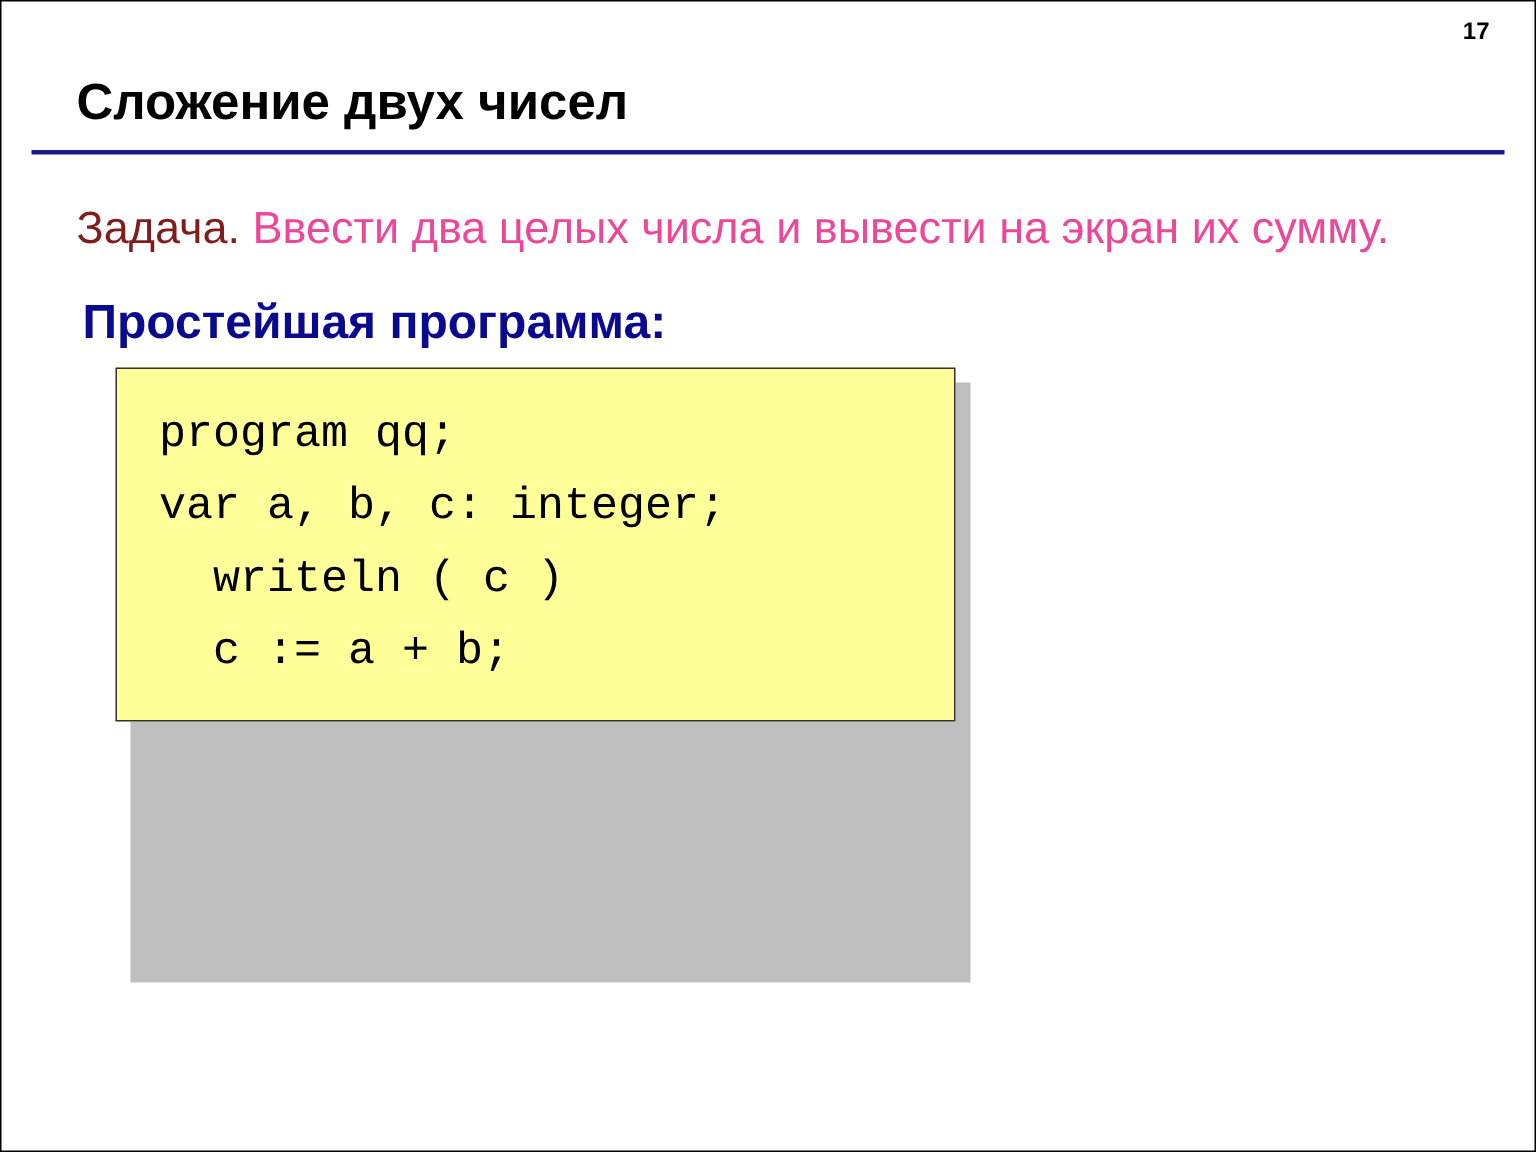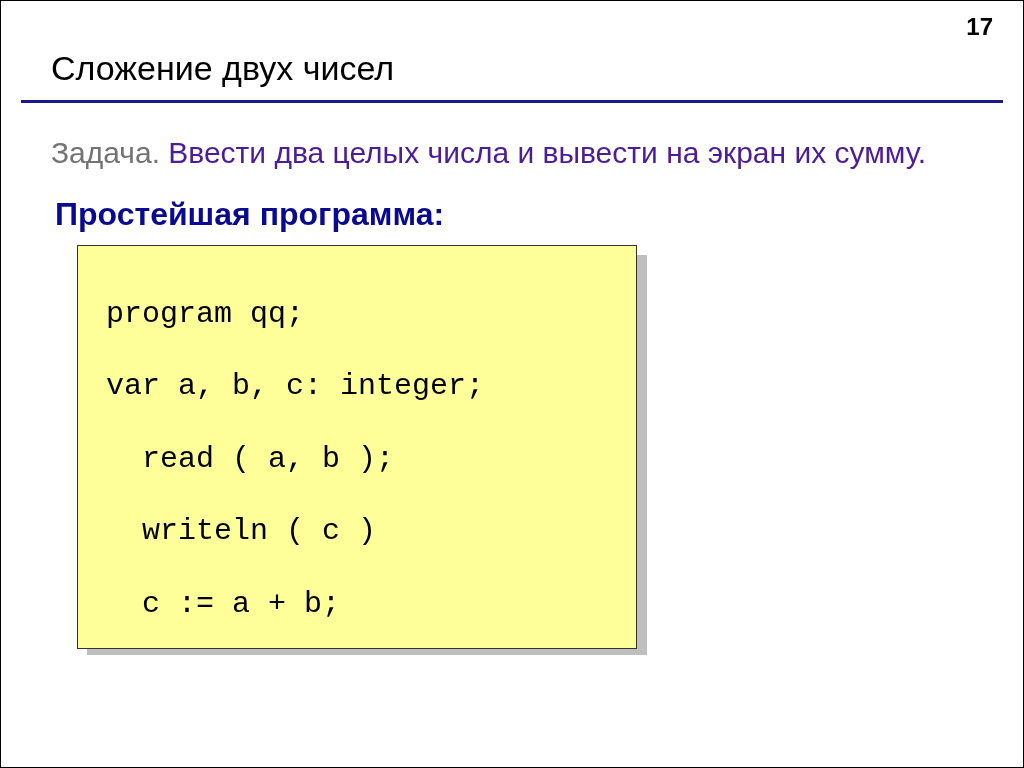--- a/index.html
+++ b/index.html
@@ -12,45 +12,45 @@
       height: 768px;
       background: #ffffff;
       font-family: Arial, Helvetica, sans-serif;
       position: relative;
       border: 1px solid #000;
     }
     .page-number {
       position: absolute;
       top: 12px;
       right: 30px;
-      font-size: 24px;
+      font-size: 16px;
       font-weight: bold;
       color: #000;
     }
     .slide-title {
       font-size: 34px;
-      font-weight: normal;
+      font-weight: bold;
       color: #000;
       padding: 48px 50px 12px 50px;
     }
     .title-divider {
       margin: 0 20px 0 20px;
       border: none;
       border-top: 3px solid #1a1a8a;
     }
     .task-block {
       padding: 30px 50px 0 50px;
     }
     .task-label {
-      color: #737373;
+      color: #7f1d1d;
       font-size: 30px;
       font-weight: normal;
     }
     .task-text {
-      color: #4c1d95;
+      color: #ec4899;
       font-size: 30px;
       line-height: 1.35;
     }
     .subheading {
       color: #0a0a90;
       font-size: 32px;
       font-weight: bold;
       padding: 22px 30px 12px 54px;
     }
     .code-wrap {
@@ -73,21 +73,20 @@
       width: 560px;
       position: relative;
       z-index: 1;
     }
     .code-line {
       font-family: "Courier New", Courier, monospace;
       font-size: 30px;
       line-height: 1.62;
       white-space: pre;
       color: #000;
-      margin-top: 24px;
     }
   </style>
 </head>
 <body>
 
 <div class="page-number">17</div>
 
 <h1 class="slide-title">Сложение двух чисел</h1>
 <hr class="title-divider">
 
@@ -95,17 +94,16 @@
   <span class="task-label">Задача.</span><span class="task-text"> Ввести два целых числа и вывести на экран их сумму.</span>
 </div>
 
 <div class="subheading">Простейшая программа:</div>
 
 <div class="code-wrap">
   <div class="code-shadow"></div>
   <div class="code-box">
     <div class="code-line">program qq;</div>
     <div class="code-line">var a, b, c: integer;</div>
-    <div class="code-line">  read ( a, b );</div>
     <div class="code-line">  writeln ( c )</div>
     <div class="code-line">  c := a + b;</div>
   </div>
 </div>
 
 </body></html>

